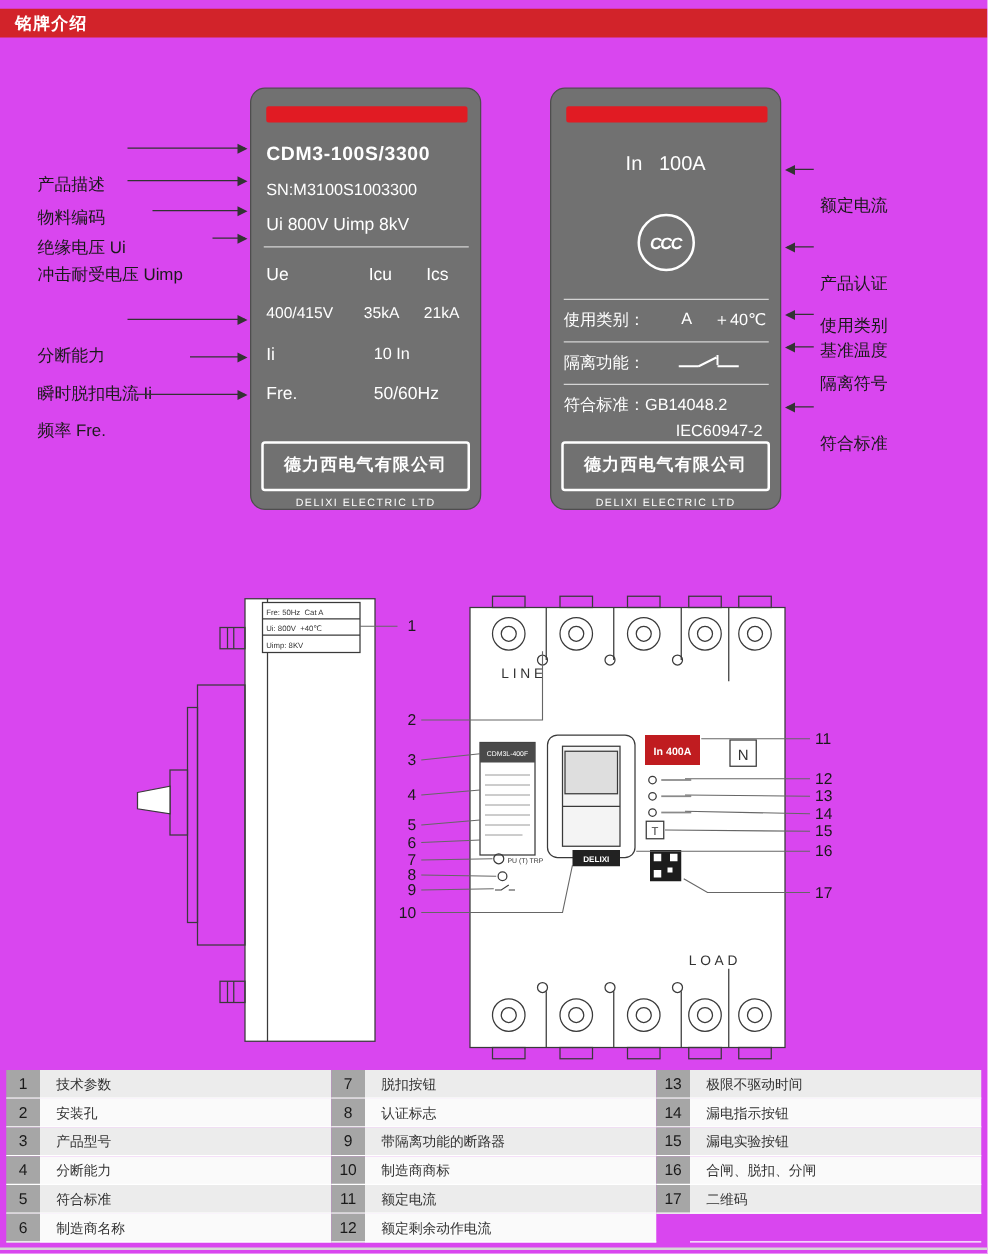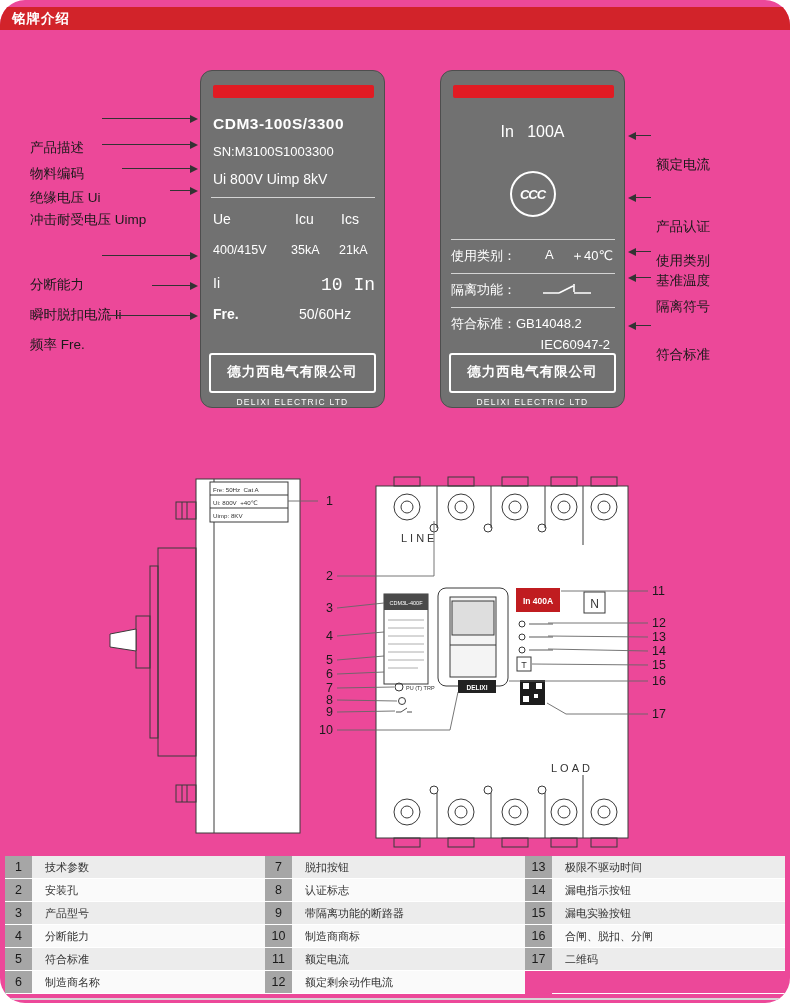--- a/index.html
+++ b/index.html
@@ -1,18 +1,18 @@
 <!DOCTYPE html>
 <html><head>
 <meta charset="utf-8">
 <style>
   * { box-sizing: border-box; margin: 0; padding: 0; }
   html,body { background:#fff; }
   body { font-family:"Liberation Sans","DejaVu Sans",sans-serif; }
-  .page { position:relative; width:790px; height:1003px; background:#ec4899; overflow:hidden;border-radius:25px; }
+  .page { position:relative; width:790px; height:1003px; background:#d946ef; overflow:hidden; }
 
   
   .header-bar { position:absolute; left:0; top:7px; width:790px; height:23px; background:#d2232a; display:flex; align-items:center; }
   .header-title { color:#fff; font-size:13.5px; font-weight:bold; padding-left:12px; letter-spacing:1px; }
 
   
   .nameplate { position:absolute; top:70px; width:185px; height:338px; background:#717171; border:1px solid #4e4e4e; border-radius:12px; color:#fff; }
   .np-left { left:200px; } .np-right { left:440px; }
   .stripe { position:absolute; left:12px; top:14px; width:161px; height:13px; background:#e11b23; border-radius:2px; }
   .npl { position:absolute; white-space:pre; }
@@ -64,24 +64,24 @@
       <span class="npl" style="left:94px; top:140px; font-size:14px;">Icu</span>
       <span class="npl" style="left:140px; top:140px; font-size:14px;">Ics</span>
     </div>
     <div>
       <span class="npl" style="left:12px; top:172px; font-size:12.5px;">400/415V</span>
       <span class="npl" style="left:90px; top:172px; font-size:12.5px;">35kA</span>
       <span class="npl" style="left:138px; top:172px; font-size:12.5px;">21kA</span>
     </div>
     <div>
       <span class="npl" style="left:12px; top:204px; font-size:14px;">Ii</span>
-      <span class="npl" style="left:120px; top:204px; font-size:18px;font-family:Liberation Mono, monospace;">10 In</span>
-    </div>
-    <div>
-      <span class="npl" style="left:12px; top:235px; font-size:14px;font-weight:bold;">Fre.</span>
+      <span class="npl" style="left:98px; top:204px; font-size:13px;">10 In</span>
+    </div>
+    <div>
+      <span class="npl" style="left:12px; top:235px; font-size:14px;">Fre.</span>
       <span class="npl" style="left:98px; top:235px; font-size:14px;">50/60Hz</span>
     </div>
     <div class="company-box">
       <div class="company-cn">德力西电气有限公司</div>
       <div class="company-en">DELIXI ELECTRIC LTD</div>
     </div>
   </div>
 
   <div class="nameplate np-right">
     <div class="stripe"></div>

